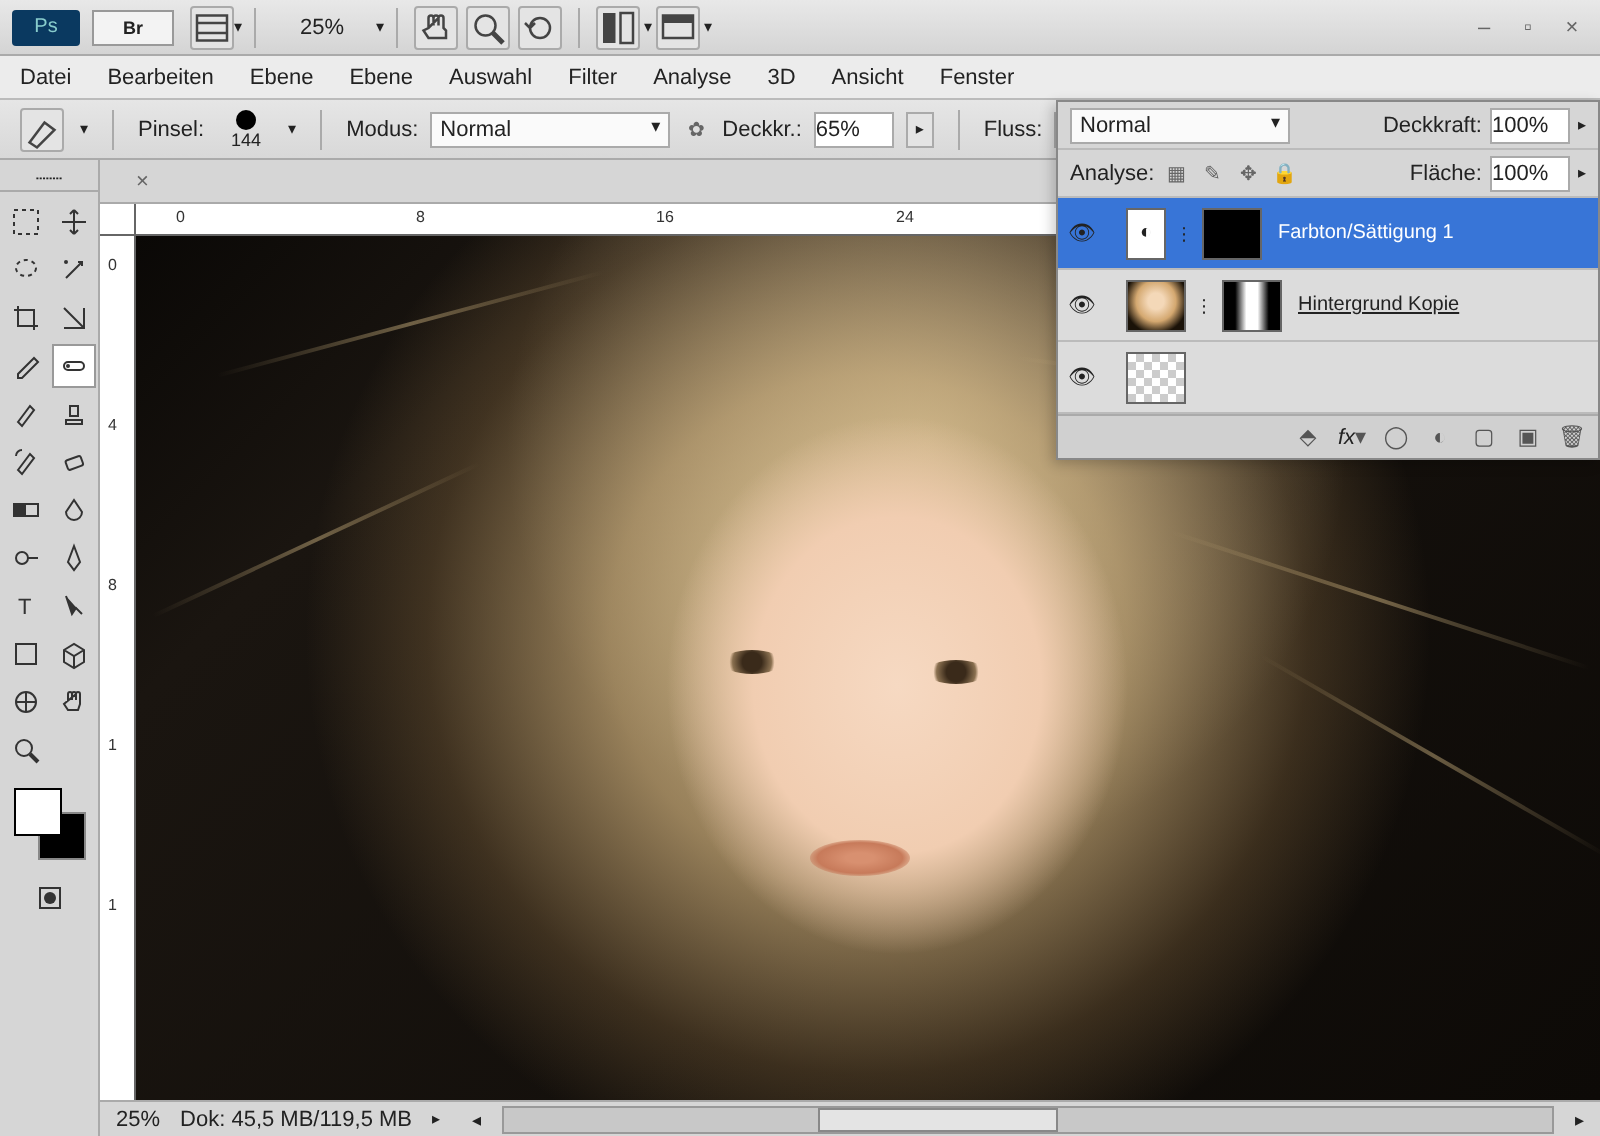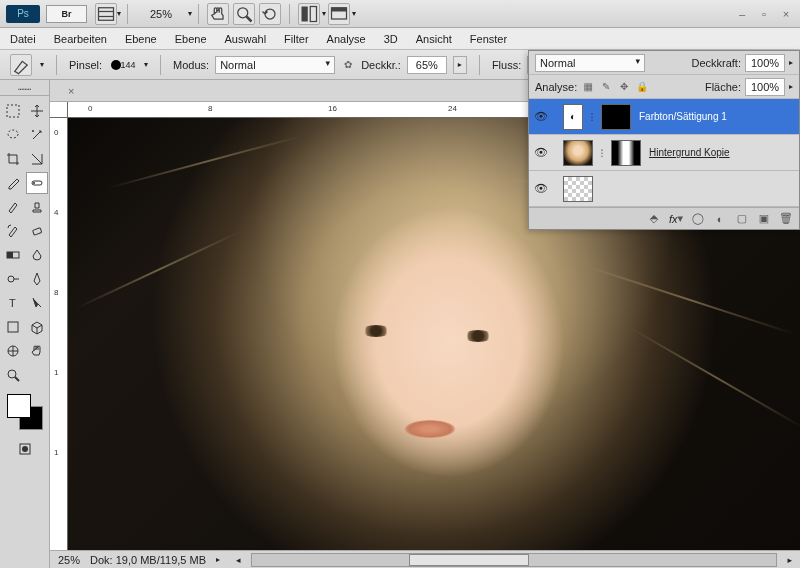--- a/index.html
+++ b/index.html
@@ -10,25 +10,25 @@
 .tb-btn{width:22px;height:22px;border:1px solid #aaa;background:#e4e4e4;margin:0 2px;display:flex;align-items:center;justify-content:center;border-radius:2px;cursor:pointer}
 .tb-sep{width:1px;height:20px;background:#aaa;margin:0 6px}
 .zoom{padding:2px 6px;min-width:54px;text-align:center}
 .spacer{flex:1}
 .workspace{padding:2px 14px;font-size:12px;cursor:pointer}
 .winbtn{width:16px;height:16px;margin-left:6px;display:flex;align-items:center;justify-content:center;color:#666;cursor:pointer}
 .menubar{height:22px;background:#ececec;display:flex;align-items:center;padding:0 10px;border-bottom:1px solid #bbb;gap:18px}
 .menubar span{cursor:pointer;font-size:11px}
 .optbar{height:30px;background:linear-gradient(#e6e6e6,#d8d8d8);display:flex;align-items:center;padding:0 8px;border-bottom:1px solid #aaa;gap:6px}
 .optbar .lbl{font-size:11px}
-.brush-prev{width:30px;height:24px;display:flex;align-items:center;justify-content:center}
+.brush-prev{width:30px;height:24px;display:flex;flex-direction:column;align-items:center;justify-content:center}
 .brush-dot{width:10px;height:10px;background:#000;border-radius:50%}
 .dd{border:1px solid #aaa;background:#fafafa;padding:1px 20px 1px 4px;position:relative;min-width:70px;height:18px;display:flex;align-items:center}
 .dd::after{content:"▾";position:absolute;right:4px;top:1px;font-size:9px}
-.pct-box{border:1px solid #aaa;background:#fff;width:40px;height:18px;text-align:center;line-height:16px}
+.pct-box{border:1px solid #aaa;background:#fff;width:40px;height:18px;text-align:left;line-height:16px}
 .arr-btn{width:14px;height:18px;border:1px solid #aaa;background:#e4e4e4;display:flex;align-items:center;justify-content:center;font-size:8px}
 .main{display:flex;height:488px}
 .tools{width:50px;background:#d6d6d6;border-right:1px solid #aaa;padding-top:4px}
 .tools-hdr{height:12px;display:flex;align-items:center;justify-content:center;border-bottom:1px solid #aaa;margin-bottom:4px}
 .tool-grid{display:grid;grid-template-columns:22px 22px;gap:2px;justify-content:center}
 .tool{width:22px;height:22px;display:flex;align-items:center;justify-content:center;border:1px solid transparent;cursor:pointer;position:relative}
 .tool.sel{background:#fff;border:1px solid #999}
 .tool svg{width:16px;height:16px}
 .swatches{margin:8px auto;width:36px;height:36px;position:relative}
 .sw-fg{position:absolute;width:24px;height:24px;background:#fff;border:1px solid #000;top:0;left:0}
@@ -347,21 +347,21 @@
           <div class="hair-strand" style="top:10%;left:5%;width:200px;height:2px;transform:rotate(-15deg)"></div>
           <div class="hair-strand" style="top:18%;left:60%;width:260px;height:2px;transform:rotate(8deg)"></div>
           <div class="hair-strand" style="top:35%;left:0%;width:180px;height:2px;transform:rotate(-25deg)"></div>
           <div class="hair-strand" style="top:42%;left:70%;width:220px;height:2px;transform:rotate(18deg)"></div>
           <div class="hair-strand" style="top:60%;left:75%;width:200px;height:2px;transform:rotate(30deg)"></div>
         </div>
       </div>
     </div>
     <div class="statusbar">
       <span>25%</span>
-      <span>Dok: 19,0 MB/119,5 MB</span>
+      <span>Dok: 45,5 MB/119,5 MB</span>
       <span style="font-size:8px">▸</span>
       <span style="font-size:9px;margin-left:6px">◂</span>
       <div class="sb-scroll">
           <div class="sb-thumb"></div>
         </div>
       <span style="font-size:9px">▸</span>
     </div>
   </div>
 </div>
 

